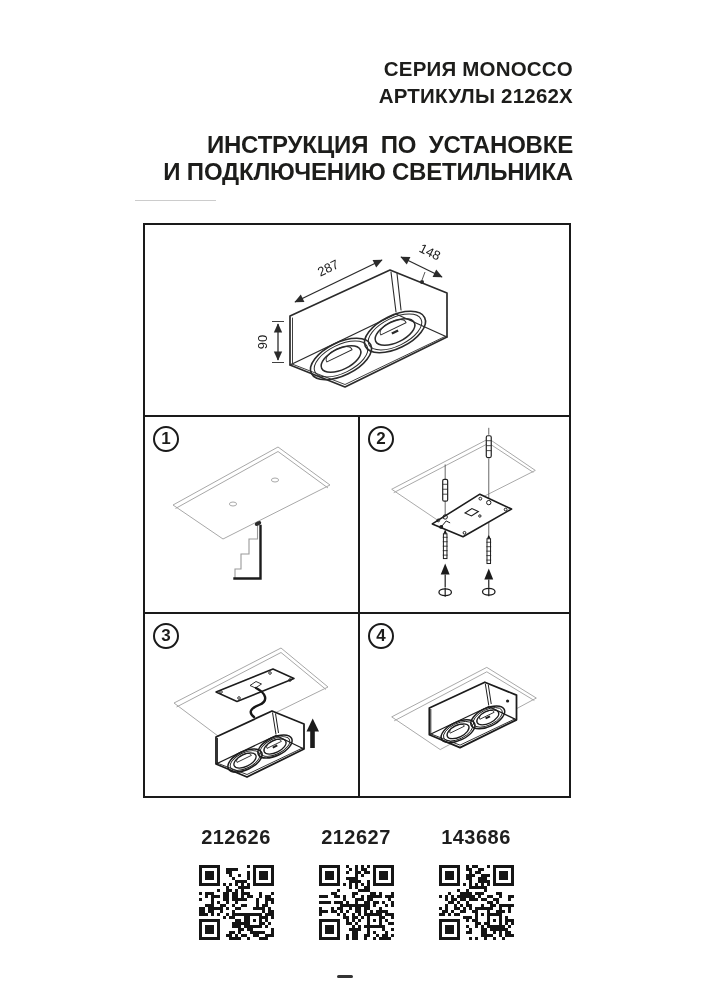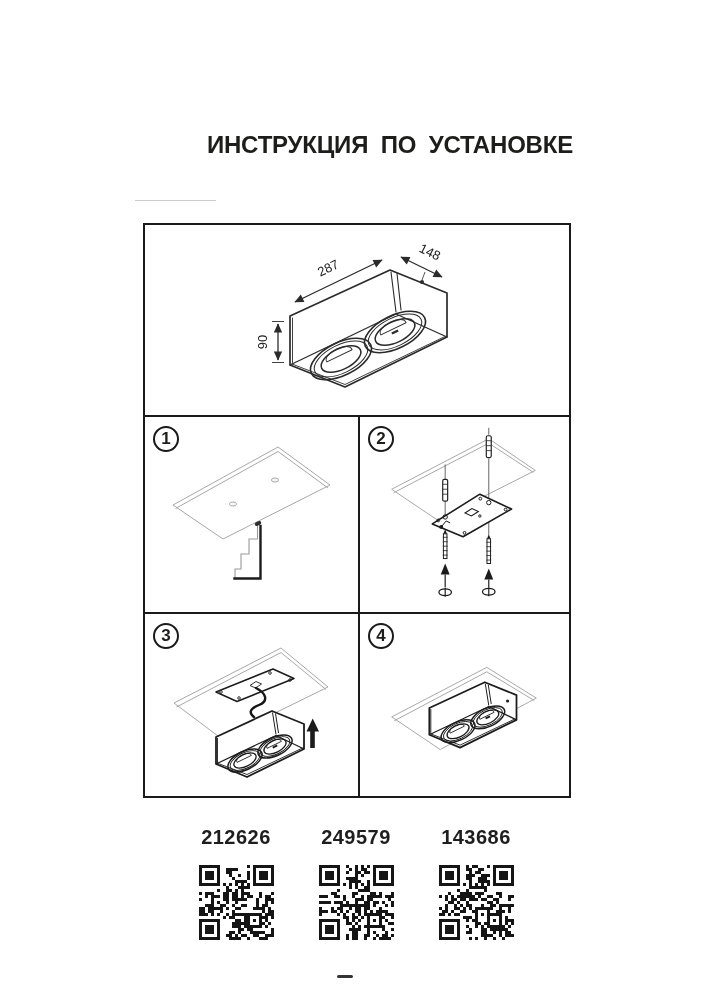--- a/index.html
+++ b/index.html
@@ -44,22 +44,27 @@
   .qr{width:75px;height:75px;margin:0 auto;}
   .qr svg{display:block;shape-rendering:crispEdges;}
   .qr rect{fill:#151515;}
   .fold-mark{position:absolute;left:337px;top:975px;width:16px;height:3px;background:#343434;border-radius:2px;}
 </style>
 </head>
 <body>
 
 <div class="page">
 
+  <div class="hdr-block">
+    <div>СЕРИЯ MONOCCO</div>
+    <div>АРТИКУЛЫ 21262X</div>
+  </div>
   <div class="title-block">
     <div class="t1">ИНСТРУКЦИЯ ПО УСТАНОВКЕ</div>
+    <div class="t2">И ПОДКЛЮЧЕНИЮ СВЕТИЛЬНИКА</div>
   </div>
   <div class="faint-line"></div>
 
   <div class="frame">
 
     <div class="cell c-main">
       <svg viewBox="0 0 424 190">
         <defs>
           <marker id="mA" markerWidth="8" markerHeight="8" viewBox="0 0 8 8" refX="7" refY="4" orient="auto-start-reverse">
             <path d="M0.5,0.8 L7.5,4 L0.5,7.2 Z" fill="#2b2b2b"></path>
@@ -591,21 +596,21 @@
             <rect x="36" y="72" width="3" height="3"></rect>
             <rect x="39" y="72" width="3" height="3"></rect>
             <rect x="48" y="72" width="3" height="3"></rect>
             <rect x="60" y="72" width="3" height="3"></rect>
             <rect x="63" y="72" width="3" height="3"></rect>
             <rect x="66" y="72" width="3" height="3"></rect>
           </svg>
         </div>
     </div>
     <div class="product">
-      <div class="article">249579</div>
+      <div class="article">212627</div>
       <div class="qr">
           <svg width="75" height="75" viewBox="0 0 75 75">
             <rect x="0" y="0" width="3" height="3"></rect>
             <rect x="3" y="0" width="3" height="3"></rect>
             <rect x="6" y="0" width="3" height="3"></rect>
             <rect x="9" y="0" width="3" height="3"></rect>
             <rect x="12" y="0" width="3" height="3"></rect>
             <rect x="15" y="0" width="3" height="3"></rect>
             <rect x="18" y="0" width="3" height="3"></rect>
             <rect x="27" y="0" width="3" height="3"></rect>

